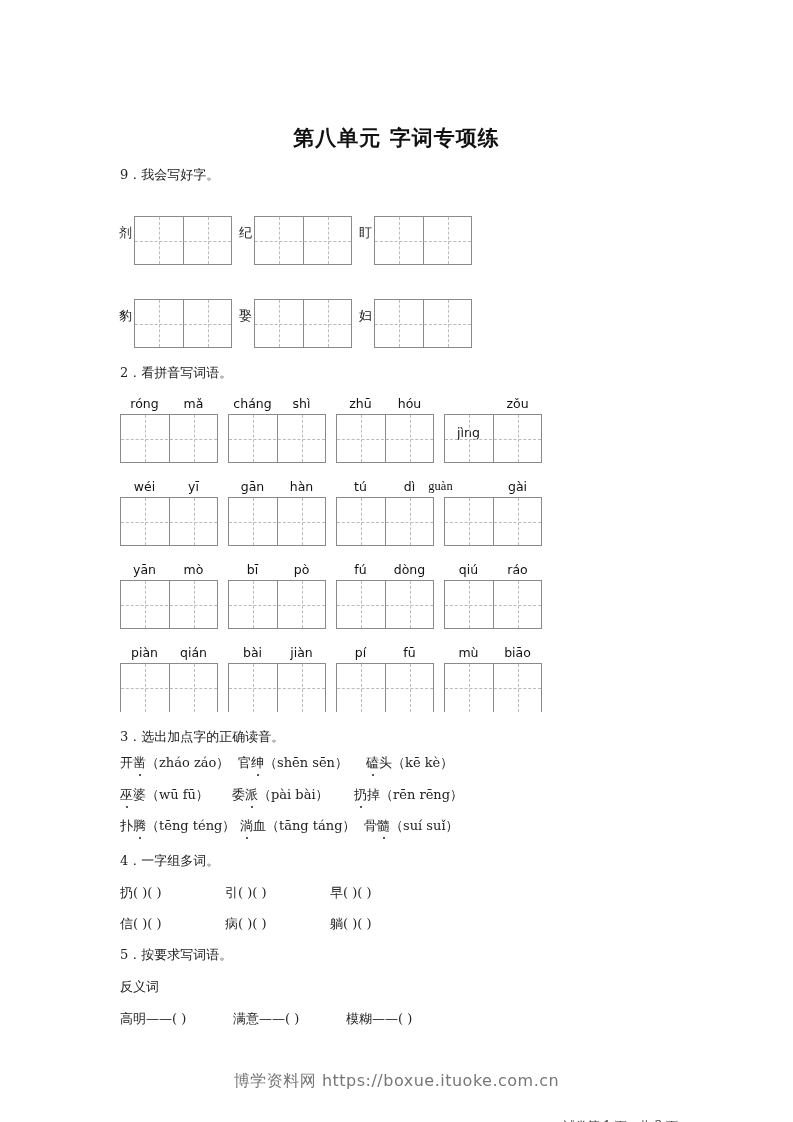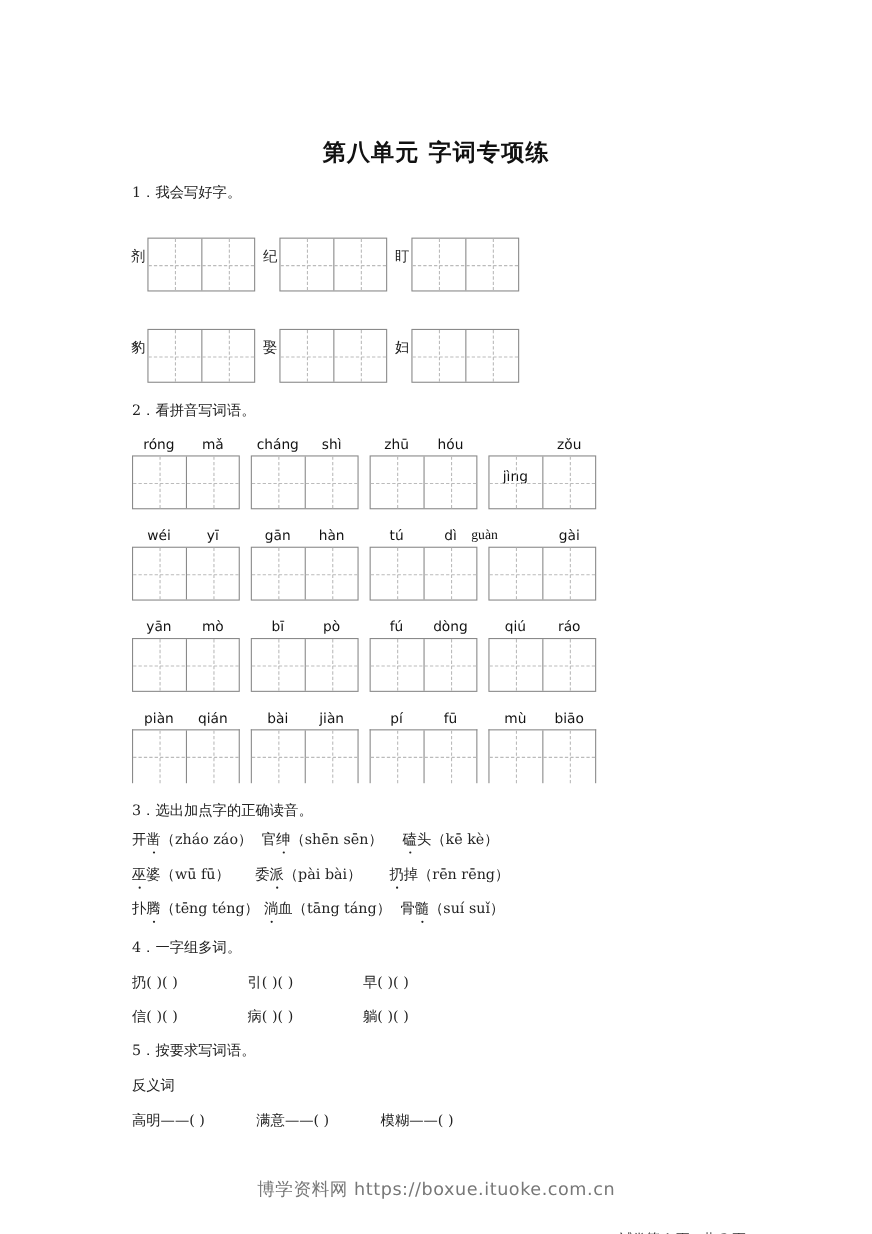--- a/index.html
+++ b/index.html
@@ -19,21 +19,21 @@
   .dot { position:relative; display:inline-block; }
   .dot::after { content:""; position:absolute; left:50%; bottom:-4px; width:2px; height:2px; margin-left:-1px; background:#222; border-radius:50%; }
   .footer { left:0; width:793px; top:1071px; text-align:center; font-family:"DejaVu Sans","Liberation Sans",sans-serif; font-size:16px; color:#777; letter-spacing:0.5px; }
   .footer2 { left:0; width:678px; top:1118px; text-align:right; font-size:12px; color:#333; }
 </style>
 </head>
 <body>
 
 <div class="abs title">第八单元  字词专项练</div>
 
-<div class="abs q" style="left:120px;top:166px;">1．我会写好字。</div>
+<div class="abs q" style="left:120px;top:166px;">9．我会写好字。</div>
 
 <div class="abs q" style="left:119px;top:224px;">剂</div>
 <div class="grid2" style="left:134px;top:216px;">
     <div class="cell c1"></div>
     <div class="cell c2"></div>
     <div class="hdash"></div>
     <div class="vdash" style="left:24px"></div>
     <div class="vdash" style="left:73px"></div>
   </div>
 <div class="abs q" style="left:239px;top:224px;">纪</div>

